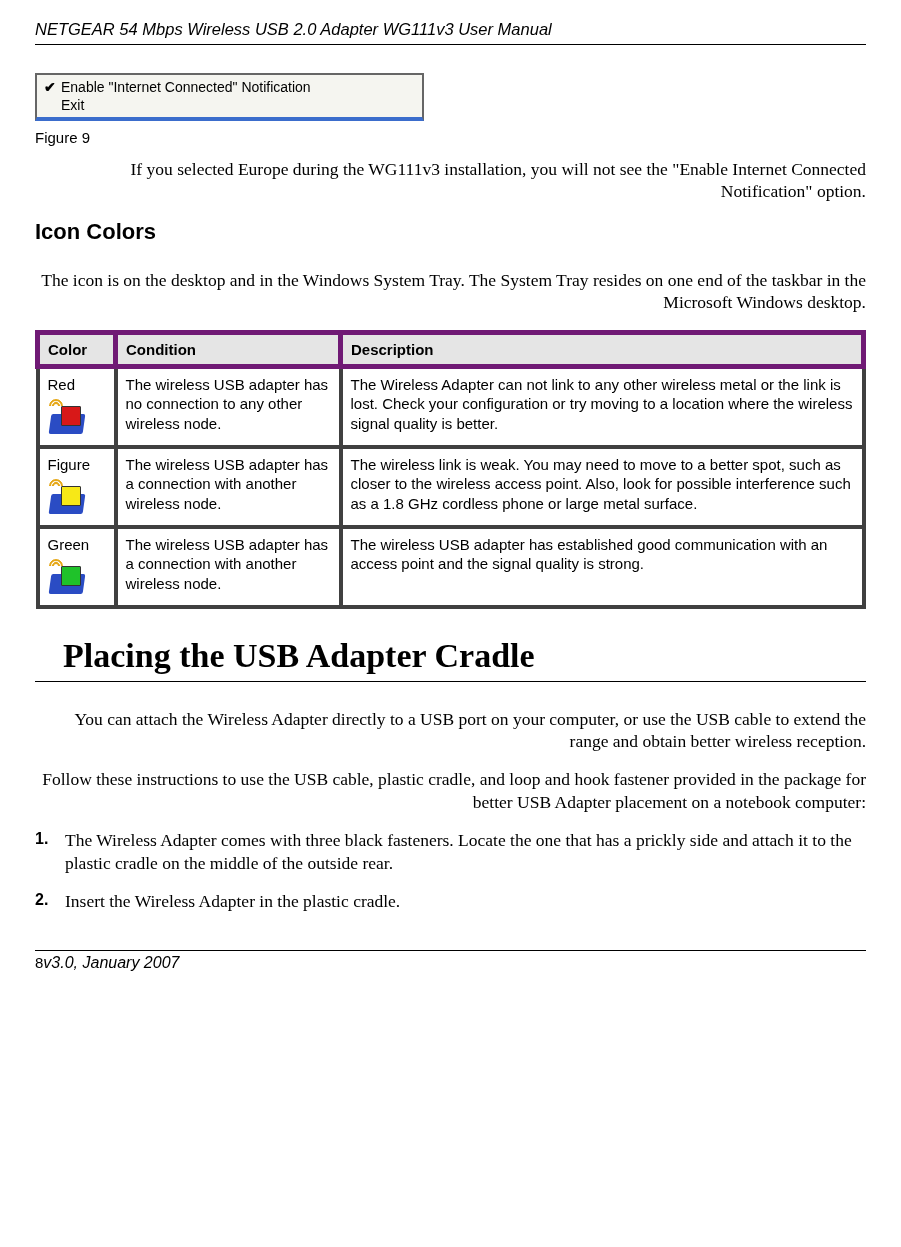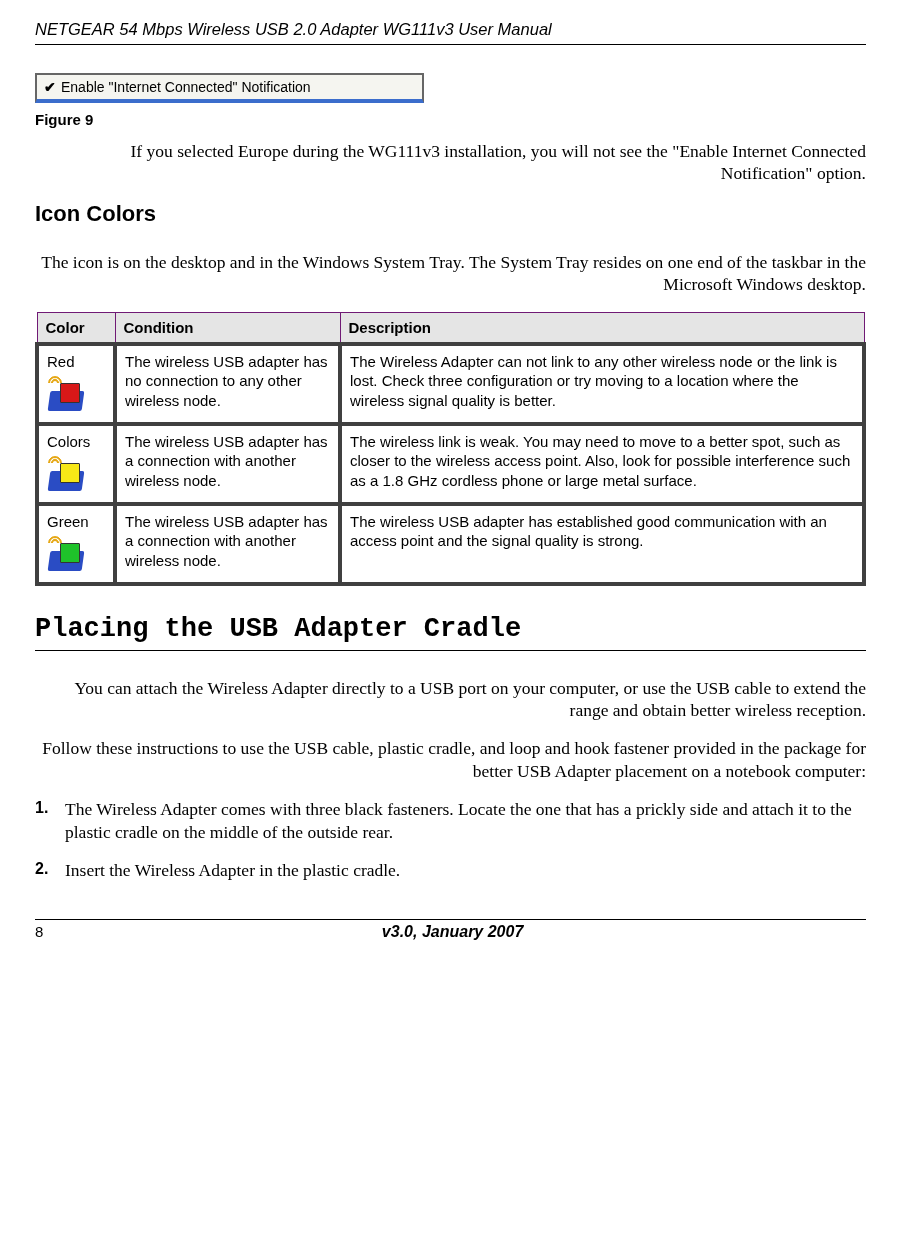--- a/index.html
+++ b/index.html
@@ -41,62 +41,63 @@
       display: flex;
       align-items: center;
     }
     .checkmark {
       width: 17px;
       display: inline-block;
       font-weight: bold;
     }
     .figure-label {
       font-family: Arial, Helvetica, sans-serif;
-      font-weight: bold;
+      font-weight: normal;
       font-size: 15px;
       margin-bottom: 12px;
     }
     .body-text {
       font-size: 17.5px;
       line-height: 1.28;
       margin-bottom: 16px;
       text-align: right;
     }
     .section-heading {
       font-family: Arial, Helvetica, sans-serif;
       font-weight: bold;
       font-size: 22px;
       margin-top: 6px;
       margin-bottom: 24px;
     }
     .section-heading-large {
-      font-family: Liberation Mono, monospace;
-      font-weight: bold;
-      font-size: 27px;
+      font-family: Liberation Serif, serif;
+      font-weight: bold;
+      font-size: 34px;
       margin-top: 28px;
       margin-bottom: 6px;
+      margin-left: 28px;
     }
     .section-underline {
       border-top: 1.5px solid #000;
       margin-bottom: 26px;
     }
     table.icon-table {
       border-collapse: collapse;
       width: 100%;
       margin-top: 4px;
       margin-bottom: 20px;
     }
     table.icon-table th {
       background: #e5e5e5;
       font-family: Arial, Helvetica, sans-serif;
       font-weight: bold;
       font-size: 15px;
       text-align: left;
       padding: 6px 8px;
-      border: 1px solid #701a75;
+      border: 5px solid #701a75;
     }
     table.icon-table td {
       font-family: Arial, Helvetica, sans-serif;
       font-size: 15px;
       padding: 6px 8px;
       border: 4px solid #404040;
       vertical-align: top;
       line-height: 1.3;
     }
     .color-cell {
@@ -186,35 +187,37 @@
       justify-content: space-between;
     }
     .page-num {
       font-family: Arial, Helvetica, sans-serif;
       font-size: 15px;
     }
     .footer-center {
       font-style: italic;
       font-size: 16px;
       font-family: Arial, Helvetica, sans-serif;
-      text-align: center;
       flex: 1;
-      font-weight: bold;
     }
   </style>
 </head>
 <body>
 
 <div class="header-title">NETGEAR 54 Mbps Wireless USB 2.0 Adapter WG111v3 User Manual</div>
 <div class="header-line"></div>
 
 <div class="context-menu">
   <div class="menu-item">
     <span class="checkmark">✔</span>
     <span>Enable "Internet Connected" Notification</span>
+  </div>
+  <div class="menu-item">
+    <span class="checkmark"></span>
+    <span>Exit</span>
   </div>
 </div>
 
 <div class="figure-label">Figure 9</div>
 
 <p class="body-text">If you selected Europe during the WG111v3 installation, you will not see the "Enable Internet Connected Notification" option.</p>
 
 <h2 class="section-heading">Icon Colors</h2>
 
 <p class="body-text">The icon is on the desktop and in the Windows System Tray. The System Tray resides on one end of the taskbar in the Microsoft Windows desktop.</p>
@@ -236,25 +239,25 @@
             <div class="adapter-waves">
                 <div class="wave wave1"></div>
                 <div class="wave wave2"></div>
               </div>
             <div class="adapter-base"></div>
             <div class="adapter-screen screen-red"></div>
           </div>
         </div>
       </td>
       <td class="condition-cell">The wireless USB adapter has no connection to any other wireless node.</td>
-      <td>The Wireless Adapter can not link to any other wireless node or the link is lost. Check three configuration or try moving to a location where the wireless signal quality is better.</td>
+      <td>The Wireless Adapter can not link to any other wireless metal or the link is lost. Check your configuration or try moving to a location where the wireless signal quality is better.</td>
     </tr>
     <tr>
       <td class="color-cell">
-        <span>Colors</span>
+        <span>Figure</span>
         <div class="icon-wrap">
           <div class="adapter-icon">
             <div class="adapter-waves">
                 <div class="wave wave1"></div>
                 <div class="wave wave2"></div>
               </div>
             <div class="adapter-base"></div>
             <div class="adapter-screen screen-yellow"></div>
           </div>
         </div>

